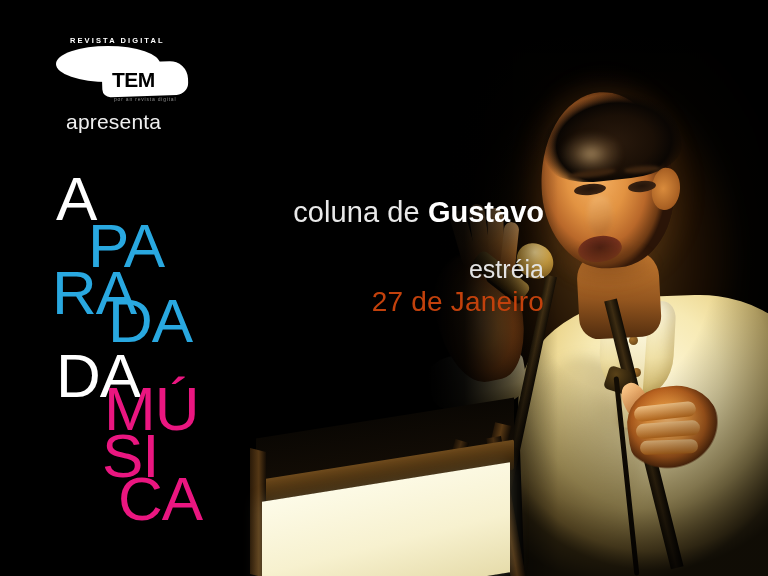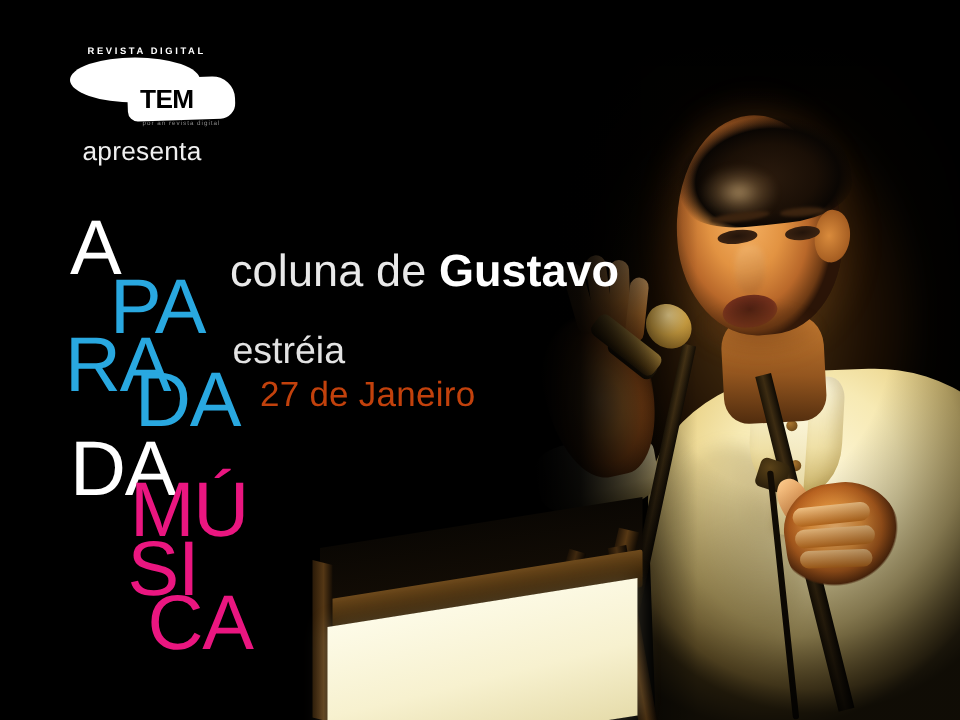--- a/index.html
+++ b/index.html
@@ -5,20 +5,21 @@
   html,body{margin:0;padding:0;background:#000;}
   body{
     font-family:"Liberation Sans", sans-serif;
     -webkit-font-smoothing:antialiased;
   }
   #poster{
     position:relative;
     width:768px;height:576px;
     background:#000;
     overflow:hidden;
+    text-align:right;
   }
 
   
   .photo{
     position:absolute;
     top:0;right:0;
     width:340px;height:576px;
     overflow:hidden;
   }
   .photo-bg{
@@ -458,21 +459,21 @@
   .vt-si  {left:102px;top:425px;}
   .vt-ca  {left:118px;top:468px;}
 
   
   .rtext{
     position:absolute;
     left:184px;top:196px;
     width:360px;
   }
   .line-coluna{
-    font-size:36px;
+    font-size:29px;
     color:#e9e9e9;
     font-weight:300;
     letter-spacing:.1px;
     white-space:nowrap;
   }
   .line-coluna b{
     font-weight:bold;
     color:#ffffff;
     letter-spacing:0;
   }
@@ -481,21 +482,21 @@
     padding-left:136px;
     font-size:29px;
     font-weight:bold;
     color:#ffffff;
     letter-spacing:0;
     white-space:nowrap;
   }
   .line-estreia{
     margin-top:26px;
     padding-left:2px;
-    font-size:30px;
+    font-size:25px;
     font-weight:300;
     color:#e3e3e3;
   }
   .line-date{
     margin-top:2px;
     padding-left:24px;
     font-size:28px;
     font-weight:400;
     color:#c2410c;
     letter-spacing:.2px;

